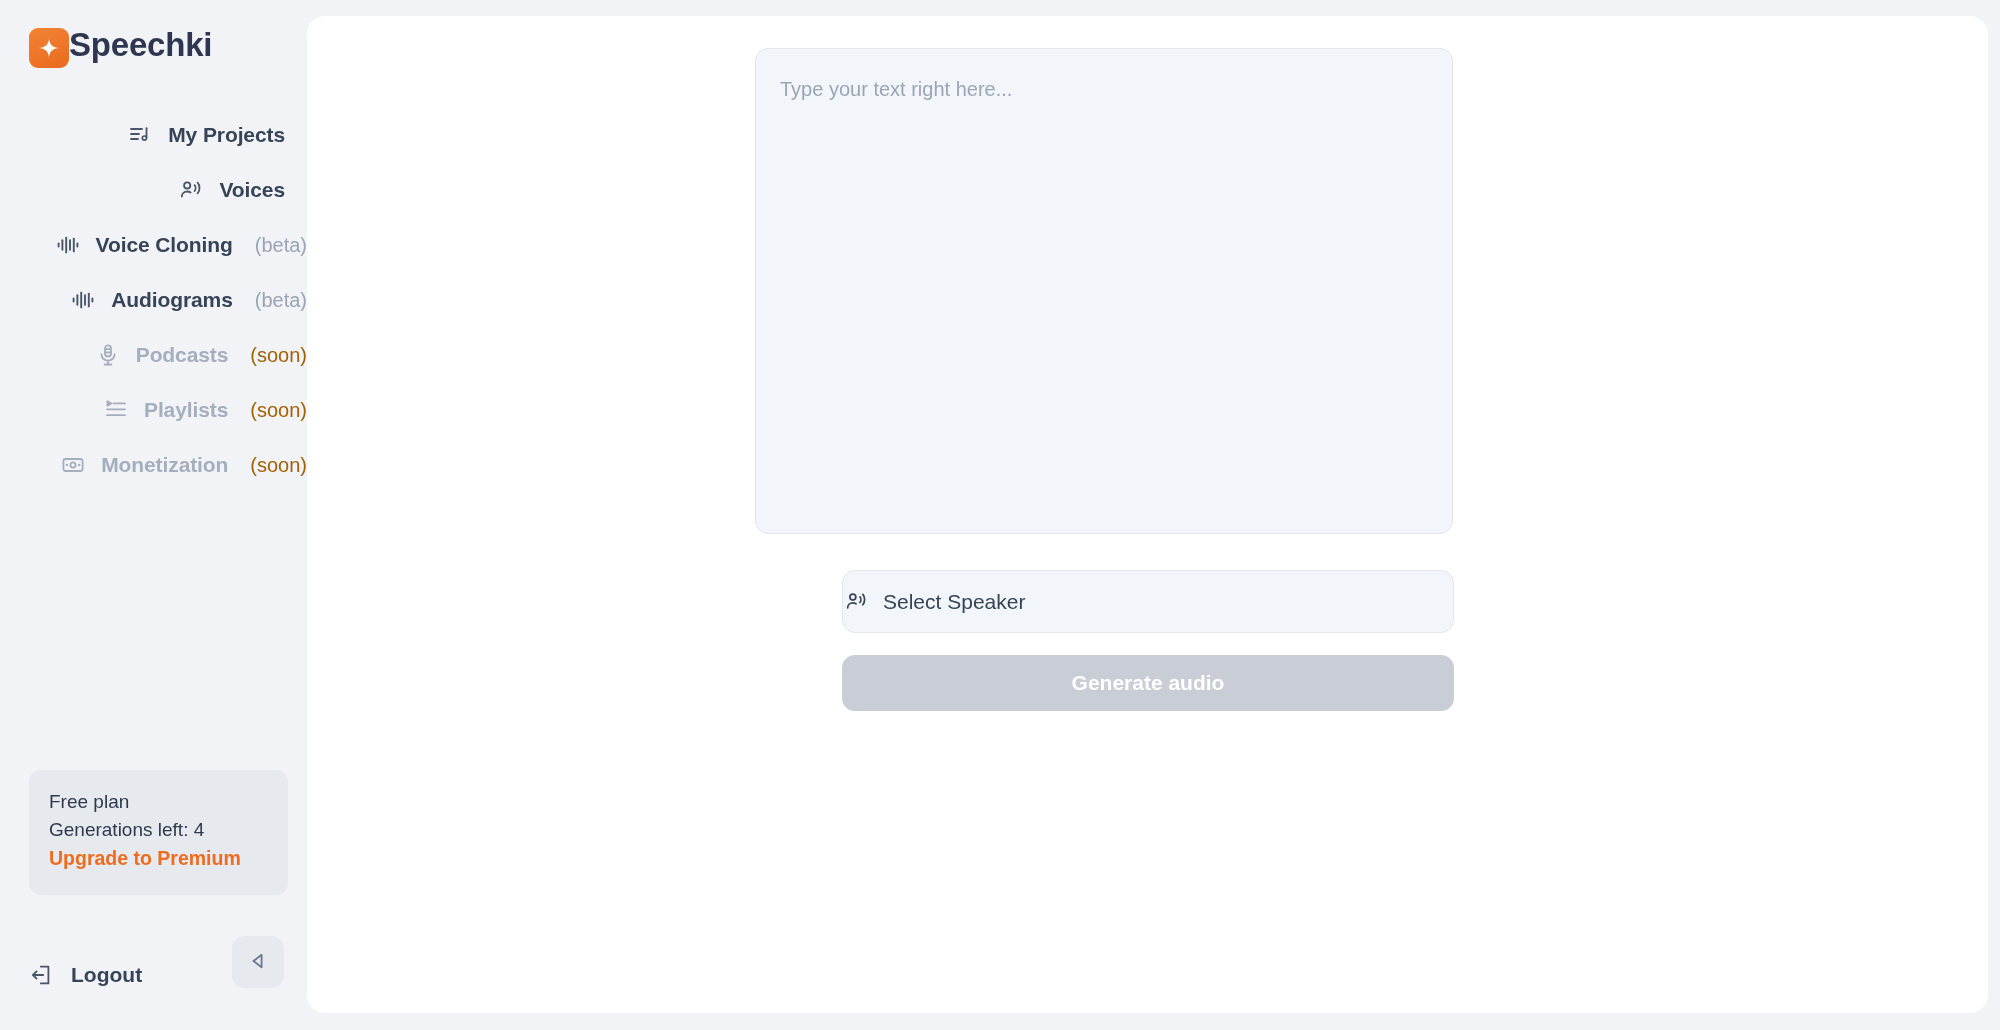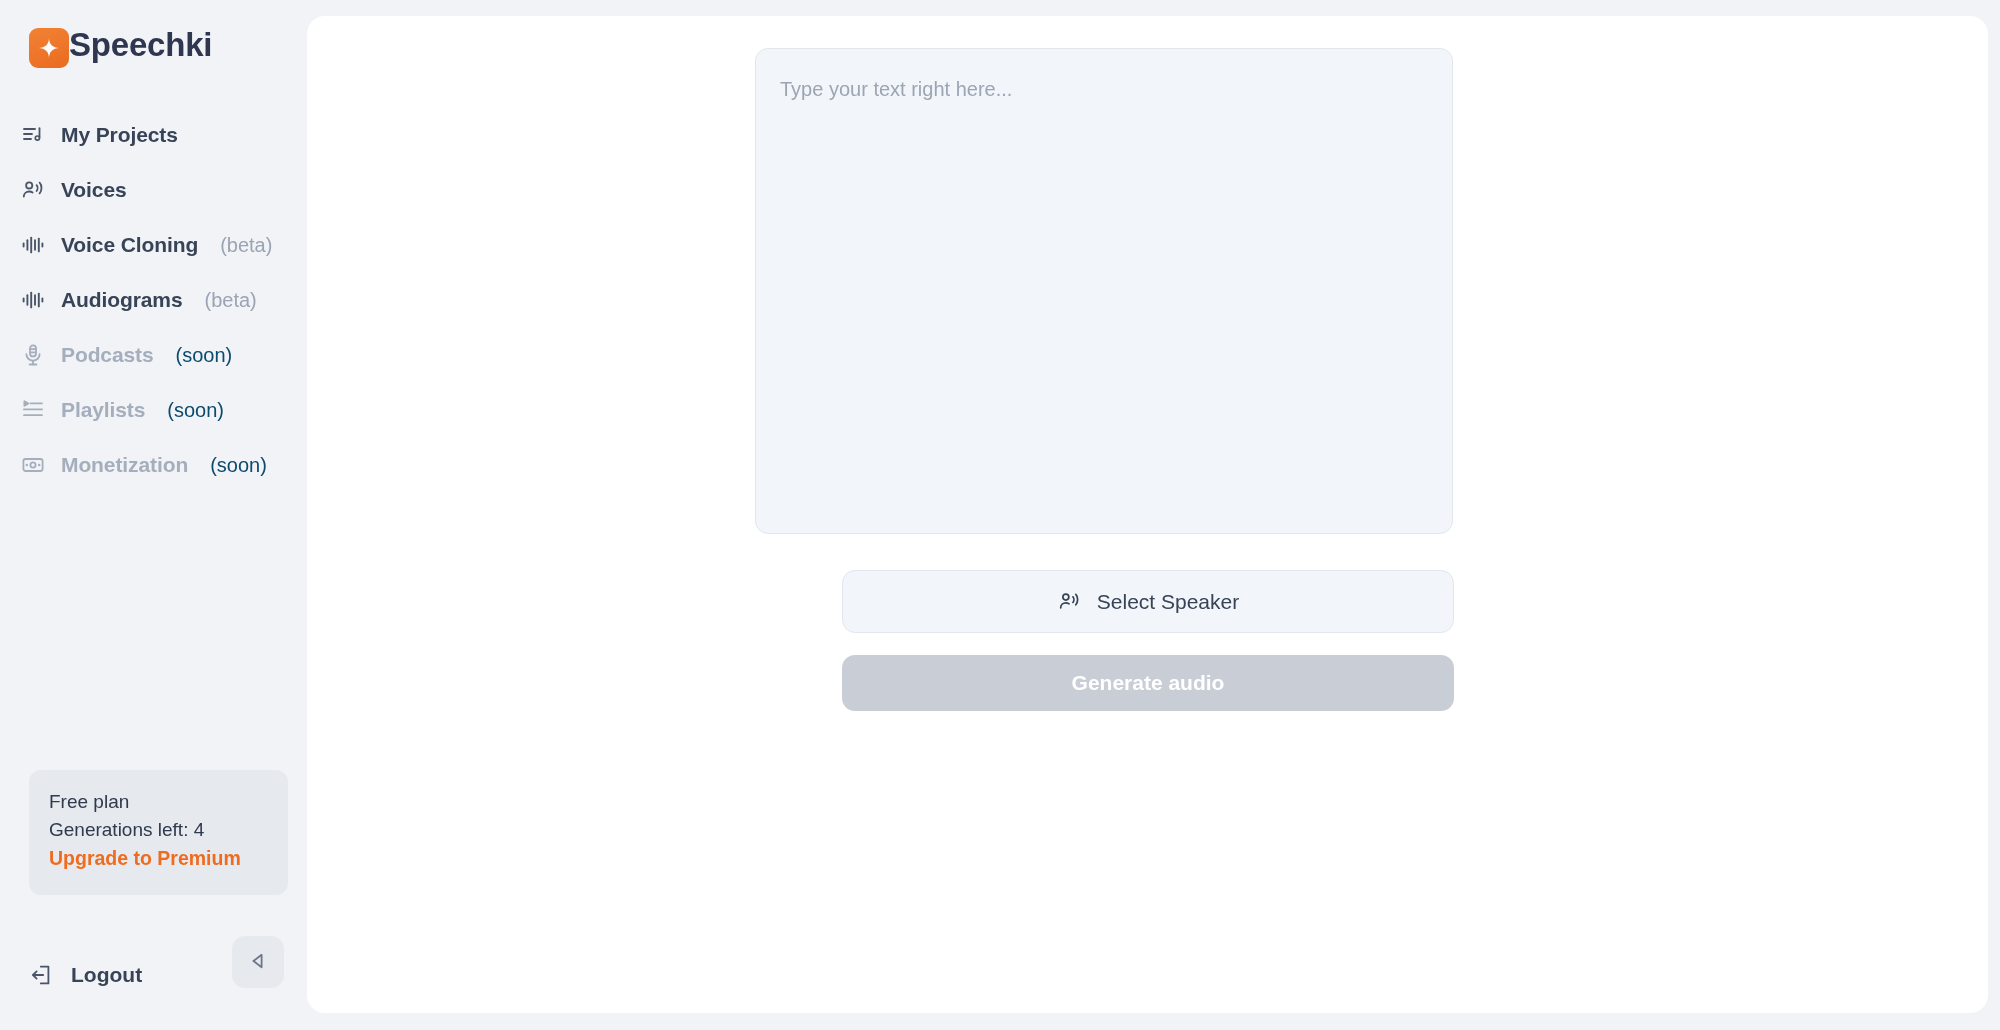--- a/index.html
+++ b/index.html
@@ -60,20 +60,21 @@
   }
   .nav-item {
     display: flex;
     align-items: center;
     gap: 15px;
     height: 36px;
     margin-bottom: 19px;
     padding-left: 20px;
     cursor: pointer;
     user-select: none;
+    justify-content: flex-end;
   }
   .nav-item.soon { cursor: default; }
   .nav-icon {
     width: 26px; height: 26px;
     flex: none;
     display: flex; align-items: center; justify-content: center;
   }
   .nav-label {
     font-size: 21px;
     font-weight: 600;
@@ -82,21 +83,21 @@
     white-space: nowrap;
   }
   .nav-item.soon .nav-label { color: #a5aebd; font-weight: 600; }
   .nav-tag {
     font-size: 20px;
     font-weight: 400;
     color: #9aa4b4;
     margin-left: 7px;
     white-space: nowrap;
   }
-  .nav-item.soon .nav-tag { color: #0c4a6e; }
+  .nav-item.soon .nav-tag { color: #a16207; }
   .nav-item.soon .nav-icon svg { stroke: #a5aebd; }
 
   
   .plan-card {
     position: absolute;
     left: 29px;
     top: 770px;
     width: 259px;
     background: #e6e9ee;
     border-radius: 12px;
@@ -188,21 +189,21 @@
   .speaker-btn {
     margin-top: 36px;
     margin-left: 87px;
     width: 612px;
     height: 63px;
     background: #f2f5f9;
     border: 1px solid #e2e7ee;
     border-radius: 13px;
     display: flex;
     align-items: center;
-    justify-content: center;
+    justify-content: flex-start;
     gap: 14px;
     cursor: pointer;
     font-family: "Liberation Sans", sans-serif;
   }
   .speaker-label {
     font-size: 21px;
     color: #374357;
     font-weight: 400;
   }
 

